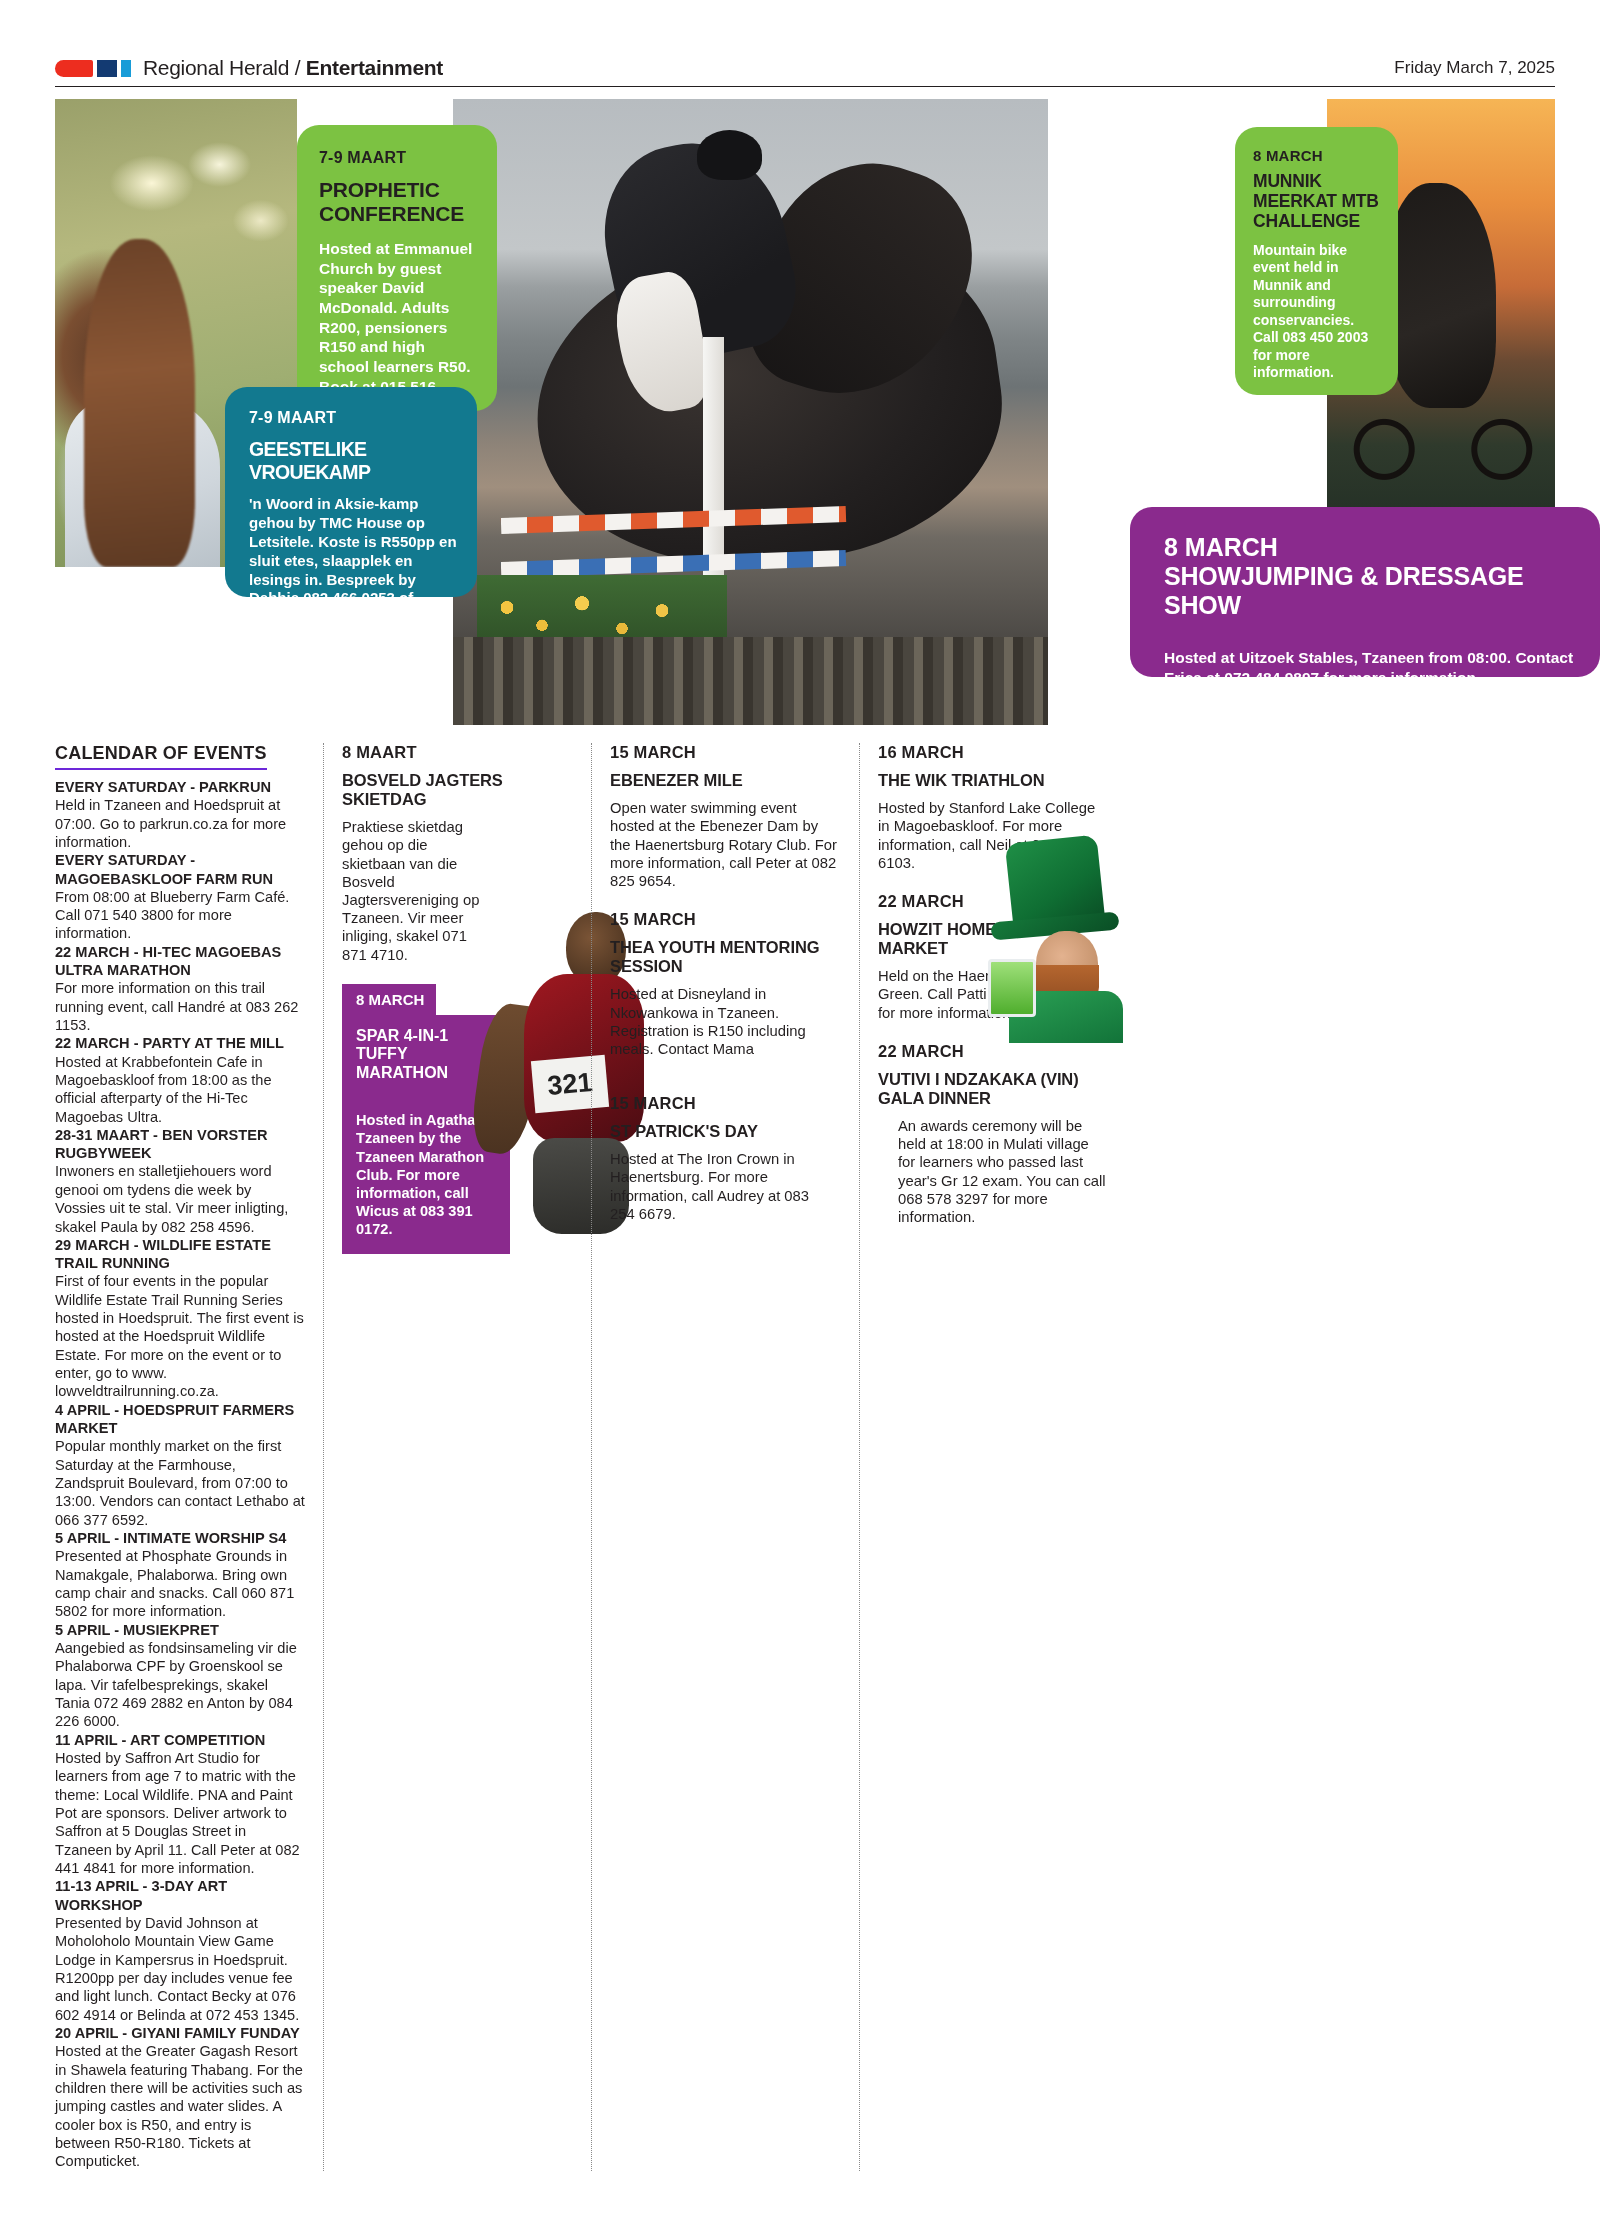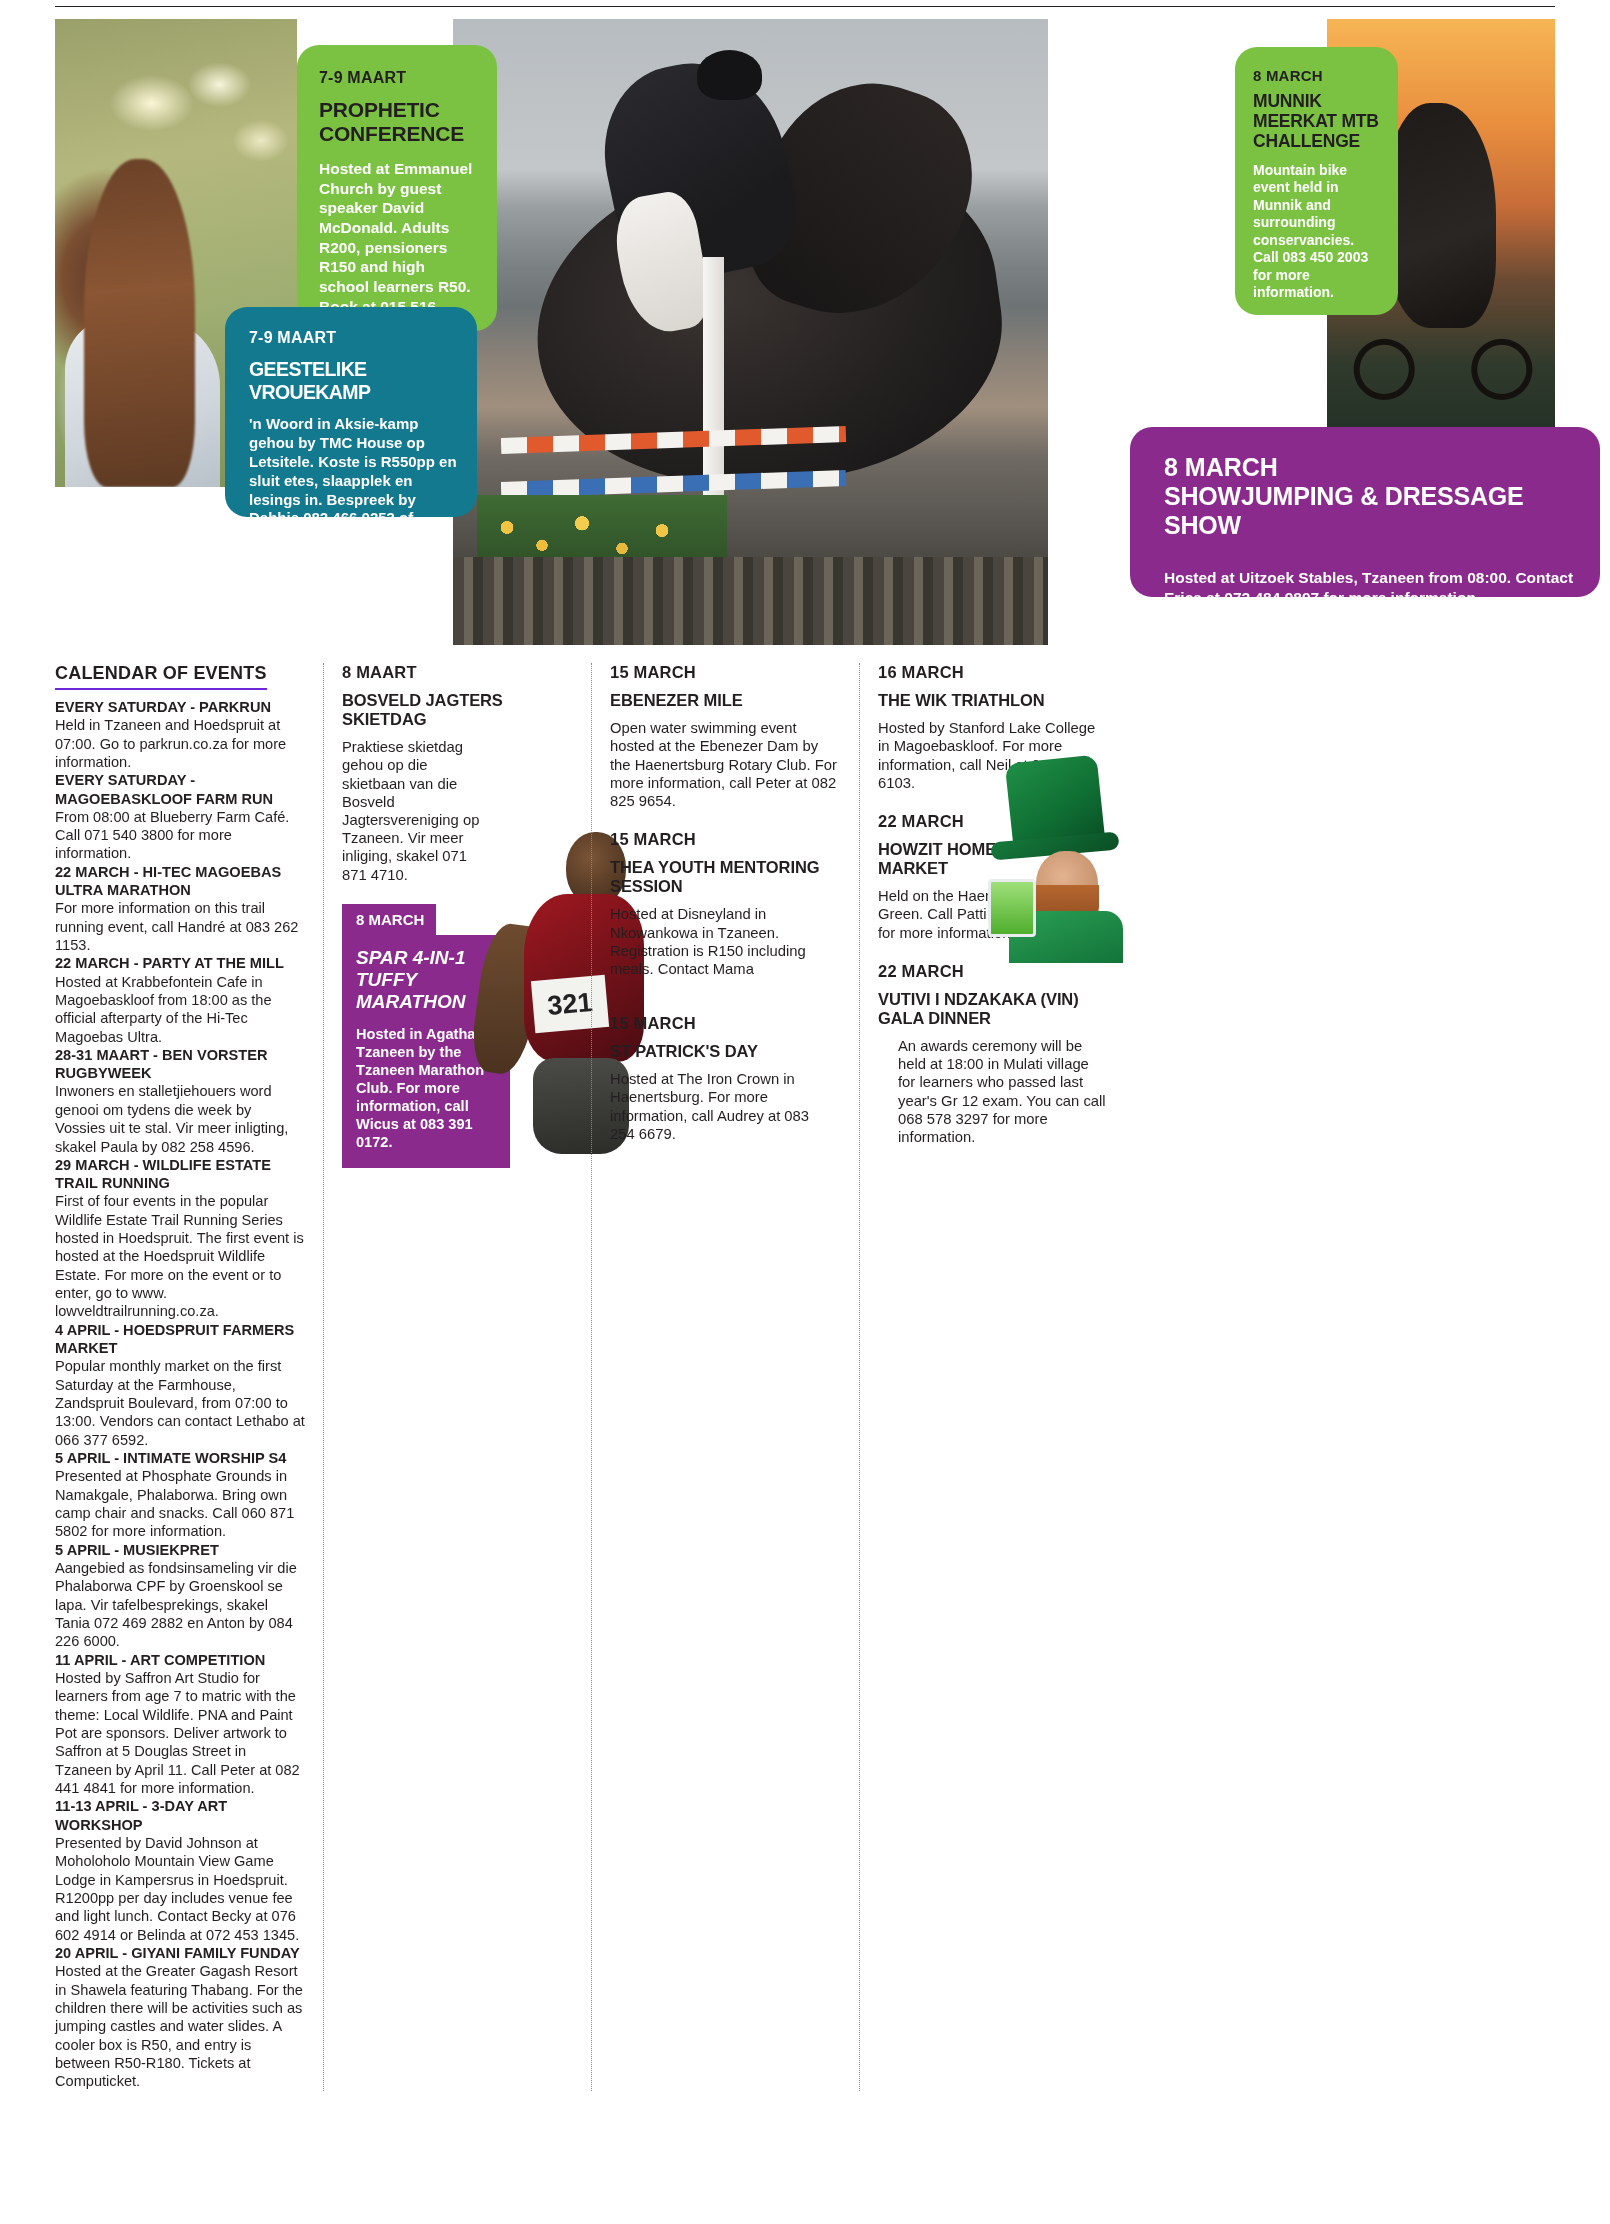--- a/index.html
+++ b/index.html
@@ -182,21 +182,21 @@
 
   .ev { margin-bottom: 20px; }
   .ev .date { font-weight: 800; font-size: 16.5px; letter-spacing: 0.2px; margin-bottom: 9px; }
   .ev .title { font-weight: 700; font-size: 16.5px; letter-spacing: -0.1px; line-height: 1.16; margin-bottom: 9px; }
   .ev .text { font-size: 14.8px; line-height: 1.23; }
 
   
   .spar-wrap { position: relative; margin-top: 10px; }
   .spar-tag { background:#8a2a8d; color:#fff; font-weight:800; font-size:15px; padding:7px 12px 7px 14px; display:inline-block; }
   .spar-card { background:#8a2a8d; color:#fff; width: 168px; padding: 12px 14px 16px 14px; }
-  .spar-card .h { font-weight:800; font-size:19px; line-height:1.16; margin-bottom:12px;font-style:italic; }
+  .spar-card .h { font-weight:800; font-size:16px; line-height:1.16; margin-bottom:29px; }
   .spar-card .b { font-weight:700; font-size:14.6px; line-height:1.24; }
 
   
   .runner {
     position:absolute; left: 132px; top: -72px; width: 210px; height: 330px; pointer-events:none;
   }
   .runner .head { position:absolute; left:44%; top:0; width:60px; height:74px; border-radius:48%;
       background: radial-gradient(circle at 40% 35%, #7a5436, #4b3320 75%); }
   .runner .torso { position:absolute; left:24%; top:62px; width:120px; height:168px;
       background: linear-gradient(150deg, #a01820 0%, #78121a 45%, #4a0c12 100%);
@@ -224,20 +224,33 @@
   .lep .shirt { position:absolute; left:16%; top:152px; width:114px; height:52px;
       background: linear-gradient(160deg, #2aa054, #127339); border-radius: 18px 18px 0 0; }
   .lep .mug { position:absolute; left:2%; top:120px; width:48px; height:58px;
       background: linear-gradient(#9fe07a, #4fae2d); border:3px solid #e9edef; border-radius:4px; }
 </style>
 </head>
 <body>
 
 <div class="page">
 
+  <div class="masthead">
+    <div class="logo-marks">
+      <span class="mark-red"></span>
+      <span class="mark-navy"></span>
+      <span class="mark-blue"></span>
+    </div>
+    <div class="masthead-title">
+      <span>Regional Herald</span>
+      <span>/</span>
+      <b>Entertainment</b>
+    </div>
+    <div class="masthead-date">Friday March 7, 2025</div>
+  </div>
   <div class="masthead-rule"></div>
 
   <div class="top-block">
 
     <div class="photo photo-pray">
       <div class="shirt"></div>
     </div>
 
     <div class="photo photo-horse">
       <div class="horse-body"></div>

